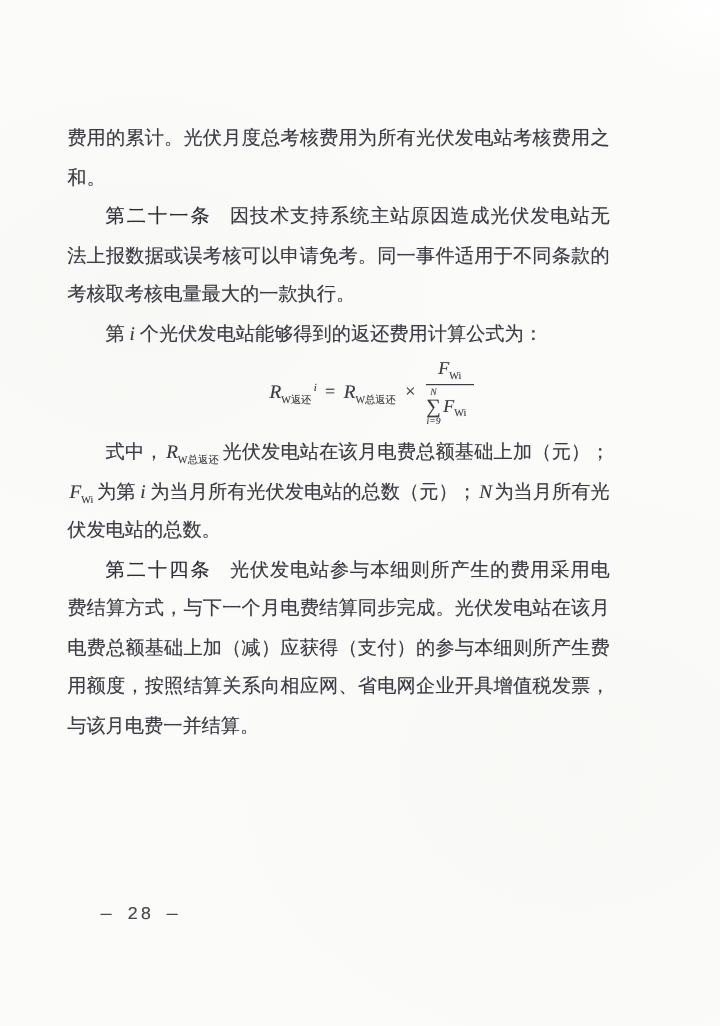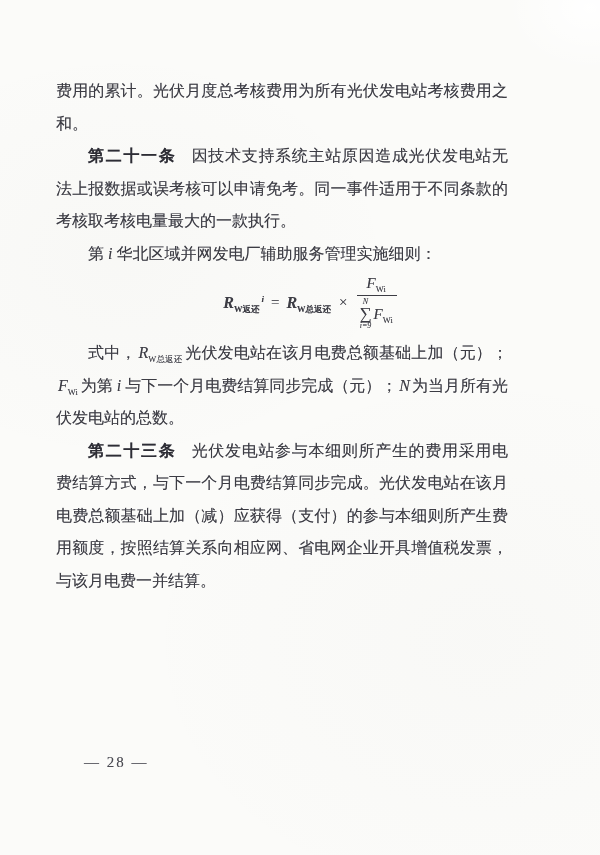--- a/index.html
+++ b/index.html
@@ -20,32 +20,32 @@
     margin:0 auto;
     background:
       radial-gradient(120px 90px at 590px 8px, rgba(255,255,255,.95), rgba(255,255,255,0) 70%),
       radial-gradient(400px 300px at 20% 30%, rgba(120,120,110,.025), rgba(0,0,0,0) 70%),
       radial-gradient(500px 400px at 80% 75%, rgba(120,120,110,.02), rgba(0,0,0,0) 70%),
       var(--paper-color);
     overflow:hidden;
   }
   .content{
     position:absolute;
-    left:56px;top:75px;
+    left:56px;top:100px;
     width:452px;
     color:var(--text-color);
     font-size:16px;
     line-height:32.5px;
     text-align:justify;
     text-shadow:0 0 .6px rgba(56,56,68,.45);
   }
   p{margin:0;}
   .indent{text-indent:2em;}
   .article-no{
-    font-weight:bold;
+    font-weight:normal;
     color:var(--heading-color);
     margin-right:.95em;
     letter-spacing:1px;
   }
   .mi{
     font-style:italic;
     font-family:"Liberation Serif","DejaVu Serif",serif;
   }
   sub.msub{
     font-size:8.5px;
@@ -59,28 +59,27 @@
   .formula-row{
     display:flex;
     justify-content:center;
     align-items:center;
     margin:5px 0 7px;
     transform:translateX(28px);
     line-height:normal;
     text-align:left;
   }
   .formula-row .mo{margin:0 7px;font-size:15px;}
-  .flhs,.frhs{font-size:16px;font-weight:bold;}
+  .flhs,.frhs{font-size:16px;}
   sup.fsup{
     font-size:9px;line-height:0;vertical-align:6px;margin-left:1px;font-style:italic;
   }
   .frac{
     display:inline-flex;
     flex-direction:column;
-    align-items:center;
     vertical-align:middle;
     margin-left:2px;
   }
   .frac .num{
     padding:0 10px 3px;
     border-bottom:1px solid var(--rule-color);
     font-size:15px;
   }
   .frac .den{
     display:flex;align-items:center;
@@ -99,54 +98,55 @@
   .sum .sigma{
     font-size:17px;line-height:16px;font-style:normal;
   }
   .page-number{
     position:absolute;
     left:84px;top:754px;
     font-size:15px;
     color:var(--pagenum-color);
     letter-spacing:2px;
     text-shadow:0 0 .5px rgba(70,70,80,.4);
+    font-family:Liberation Mono, monospace;
   }
 </style>
 </head>
 <body>
 
 <div class="page">
   <div class="content">
 
     <p>费用的累计。光伏月度总考核费用为所有光伏发电站考核费用之和。</p>
 
     <p class="indent"><span class="article-no">第二十一条</span><span>因技术支持系统主站原因造成光伏发电站无法上报数据或误考核可以申请免考。同一事件适用于不同条款的考核取考核电量最大的一款执行。</span></p>
 
 
-    <p class="indent"><span>第 </span><span class="mi">i</span><span> 华北区域并网发电厂辅助服务管理实施细则：</span></p>
+    <p class="indent"><span>第 </span><span class="mi">i</span><span> 个光伏发电站能够得到的返还费用计算公式为：</span></p>
 
     <div class="formula-row">
       <span class="flhs"><span class="mi">R</span><sub class="msub">W返还</sub><sup class="fsup">i</sup></span>
       <span class="mo">=</span>
       <span class="frhs"><span class="mi">R</span><sub class="msub">W总返还</sub></span>
       <span class="mo">×</span>
       <span class="frac">
         <span class="num"><span class="mi">F</span><sub class="msub">Wi</sub></span>
         <span class="den">
           <span class="sum">
             <span class="sum-upper">N</span>
             <span class="sigma">∑</span>
             <span class="sum-lower">i=9</span>
           </span>
           <span><span class="mi">F</span><sub class="msub">Wi</sub></span>
         </span>
       </span>
     </div>
 
-    <p class="indent"><span>式中，</span><span class="mspan"><span class="mi">R</span><sub class="msub">W总返还</sub></span><span>光伏发电站在该月电费总额基础上加（元）；</span><span class="mspan"><span class="mi">F</span><sub class="msub">Wi</sub></span><span>为第 </span><span class="mi">i</span><span> 与下一个月电费结算同步完成（元）；</span><span class="mi mspan">N</span><span>为当月所有光伏发电站的总数。</span></p>
+    <p class="indent"><span>式中，</span><span class="mspan"><span class="mi">R</span><sub class="msub">W总返还</sub></span><span>光伏发电站在该月电费总额基础上加（元）；</span><span class="mspan"><span class="mi">F</span><sub class="msub">Wi</sub></span><span>为第 </span><span class="mi">i</span><span> 为当月所有光伏发电站的总数（元）；</span><span class="mi mspan">N</span><span>为当月所有光伏发电站的总数。</span></p>
 
-    <p class="indent"><span class="article-no">第二十三条</span><span>光伏发电站参与本细则所产生的费用采用电费结算方式，与下一个月电费结算同步完成。光伏发电站在该月电费总额基础上加（减）应获得（支付）的参与本细则所产生费用额度，按照结算关系向相应网、省电网企业开具增值税发票，与该月电费一并结算。</span></p>
+    <p class="indent"><span class="article-no">第二十四条</span><span>光伏发电站参与本细则所产生的费用采用电费结算方式，与下一个月电费结算同步完成。光伏发电站在该月电费总额基础上加（减）应获得（支付）的参与本细则所产生费用额度，按照结算关系向相应网、省电网企业开具增值税发票，与该月电费一并结算。</span></p>
 
 
   </div>
 
   <div class="page-number">— 28 —</div>
 </div>
 
 </body></html>

